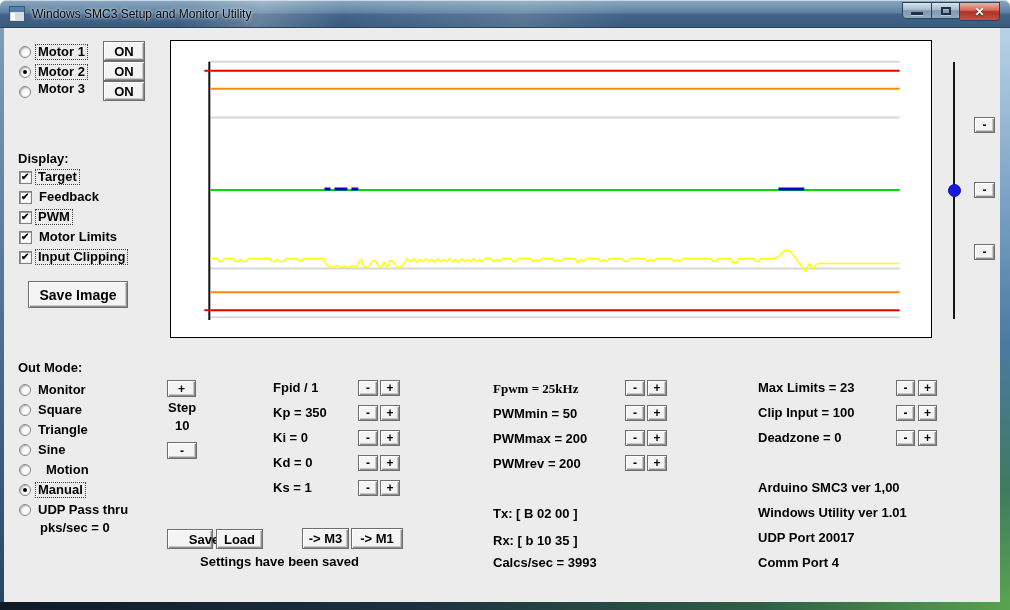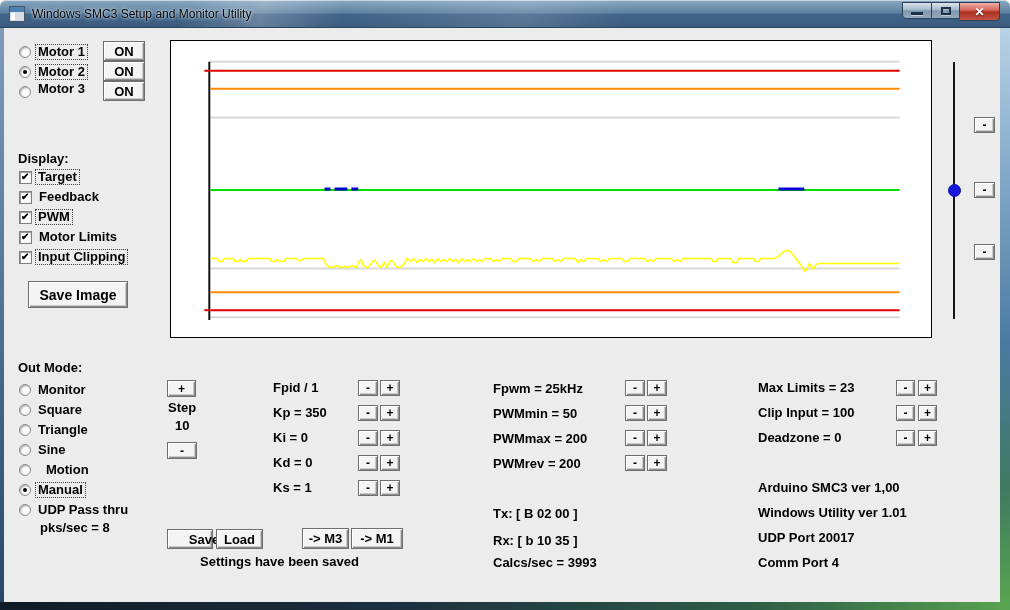--- a/index.html
+++ b/index.html
@@ -151,21 +151,21 @@
   <div class="radio" style="left:19px;top:424px;"></div>
   <div class="lbl" style="left:38px;top:423px;">Triangle</div>
   <div class="radio" style="left:19px;top:444px;"></div>
   <div class="lbl" style="left:38px;top:443px;">Sine</div>
   <div class="radio" style="left:19px;top:464px;"></div>
   <div class="lbl" style="left:38px;top:463px;padding-left:8px;">Motion</div>
   <div class="radio checked" style="left:19px;top:484px;"></div>
   <div class="lbl focus-dotted" style="left:36px;top:483px;">Manual</div>
   <div class="radio" style="left:19px;top:504px;"></div>
   <div class="lbl" style="left:38px;top:503px;">UDP Pass thru</div>
-  <div class="lbl" style="left:40px;top:521px;">pks/sec = 8</div>
+  <div class="lbl" style="left:40px;top:521px;">pks/sec = 0</div>
 
   <div class="btn small" style="left:167px;top:380px;width:29px;height:17px;">+</div>
   <div class="lbl" style="left:168px;top:401px;">Step</div>
   <div class="lbl" style="left:175px;top:419px;">10</div>
   <div class="btn small" style="left:167px;top:442px;width:30px;height:17px;">-</div>
 
   <div class="lbl" style="left:273px;top:381px;">Fpid / 1</div>
   <div class="btn small" style="left:358px;top:380px;width:20px;height:16px;">-</div>
   <div class="btn small" style="left:380px;top:380px;width:20px;height:16px;">+</div>
   <div class="lbl" style="left:273px;top:406px;">Kp = 350</div>
@@ -180,21 +180,21 @@
   <div class="lbl" style="left:273px;top:481px;">Ks = 1</div>
   <div class="btn small" style="left:358px;top:480px;width:20px;height:16px;">-</div>
   <div class="btn small" style="left:380px;top:480px;width:20px;height:16px;">+</div>
 
   <div class="btn" style="left:167px;top:529px;width:46px;height:20px;padding-left:28px;">Save</div>
   <div class="btn" style="left:216px;top:529px;width:47px;height:20px;">Load</div>
   <div class="btn" style="left:302px;top:528px;width:47px;height:21px;">-&gt; M3</div>
   <div class="btn" style="left:351px;top:528px;width:52px;height:21px;">-&gt; M1</div>
   <div class="lbl" style="left:200px;top:555px;">Settings have been saved</div>
 
-  <div class="lbl" style="left:493px;top:382px;">Fpwm = 25kHz</div>
+  <div class="lbl" style="left:493px;top:382px;font-family:Liberation Serif, serif;">Fpwm = 25kHz</div>
   <div class="btn small" style="left:625px;top:380px;width:20px;height:16px;">-</div>
   <div class="btn small" style="left:647px;top:380px;width:20px;height:16px;">+</div>
   <div class="lbl" style="left:493px;top:407px;">PWMmin = 50</div>
   <div class="btn small" style="left:625px;top:405px;width:20px;height:16px;">-</div>
   <div class="btn small" style="left:647px;top:405px;width:20px;height:16px;">+</div>
   <div class="lbl" style="left:493px;top:432px;">PWMmax = 200</div>
   <div class="btn small" style="left:625px;top:430px;width:20px;height:16px;">-</div>
   <div class="btn small" style="left:647px;top:430px;width:20px;height:16px;">+</div>
   <div class="lbl" style="left:493px;top:457px;">PWMrev = 200</div>
   <div class="btn small" style="left:625px;top:455px;width:20px;height:16px;">-</div>

